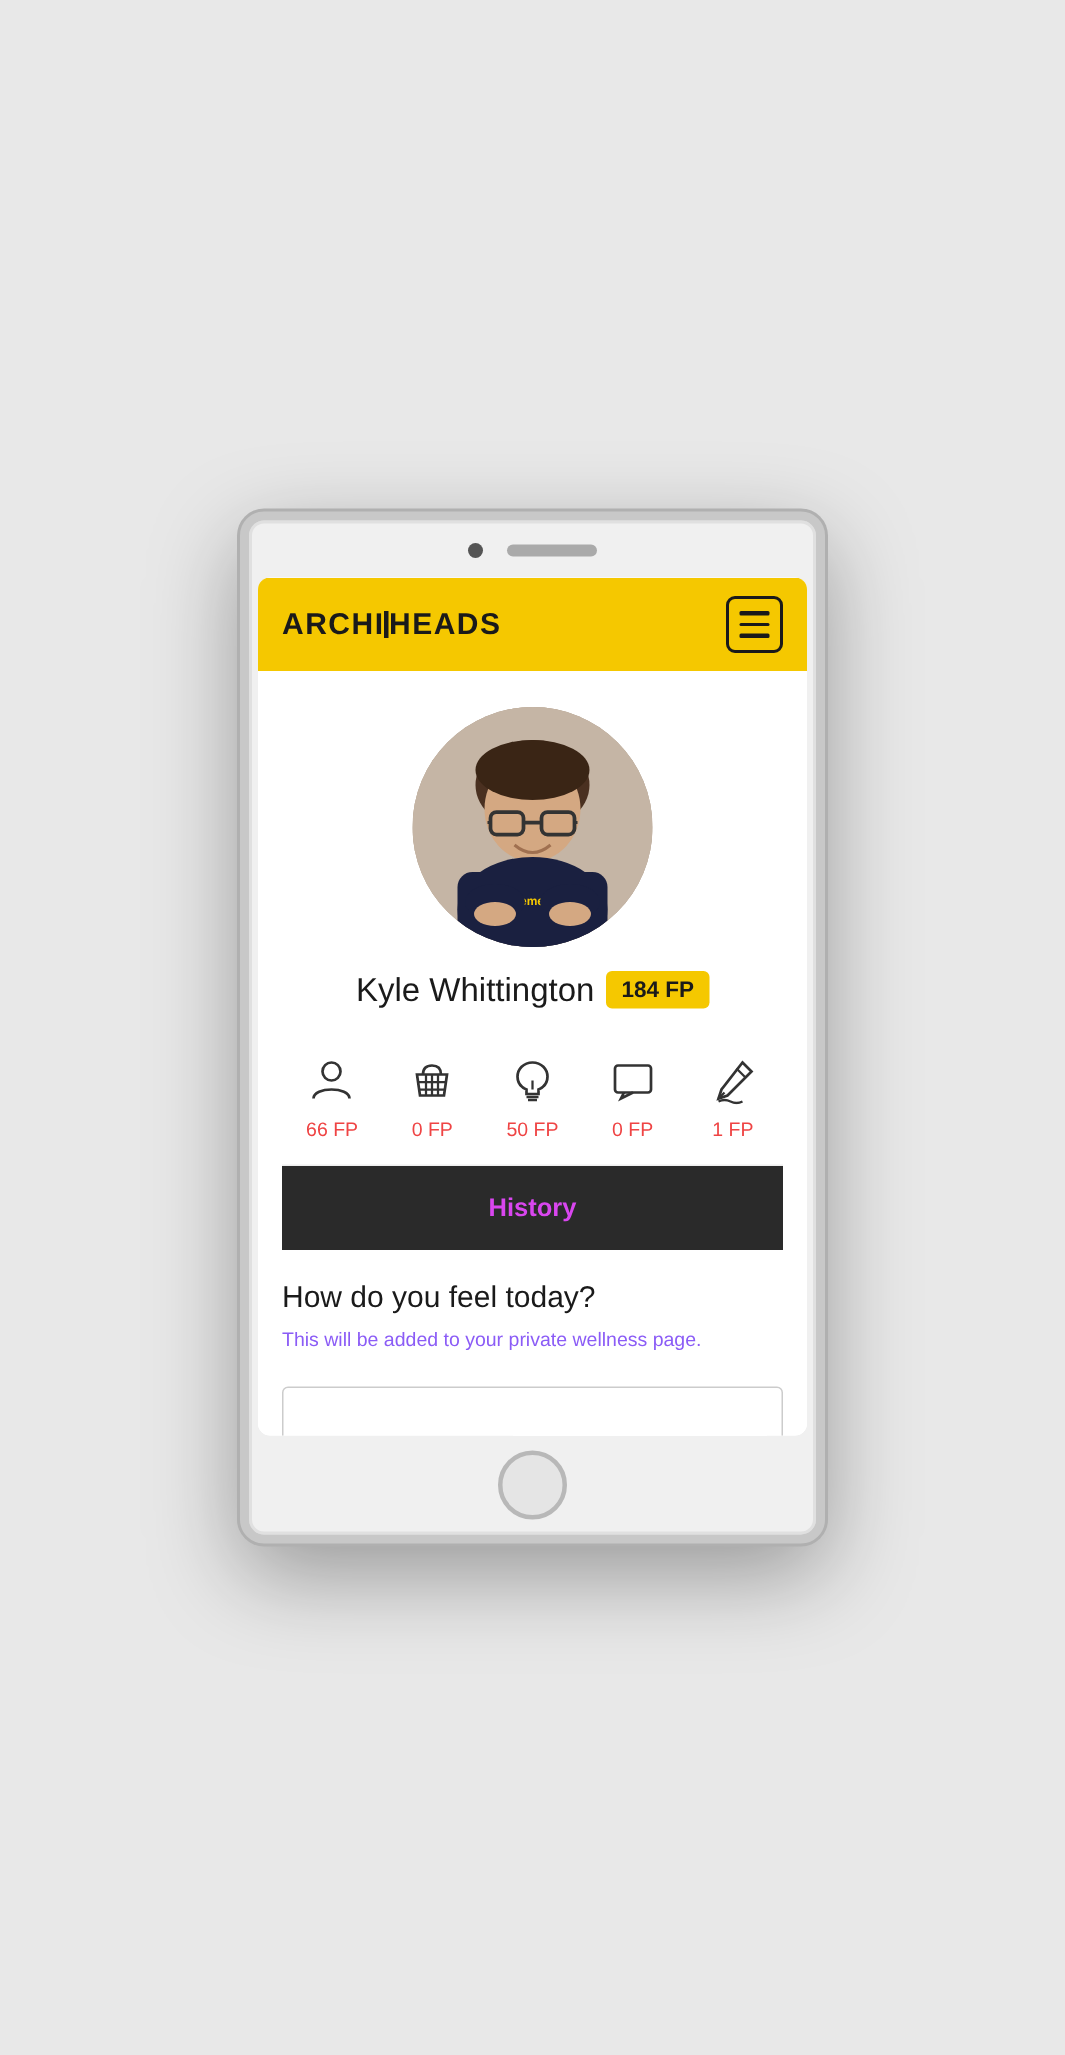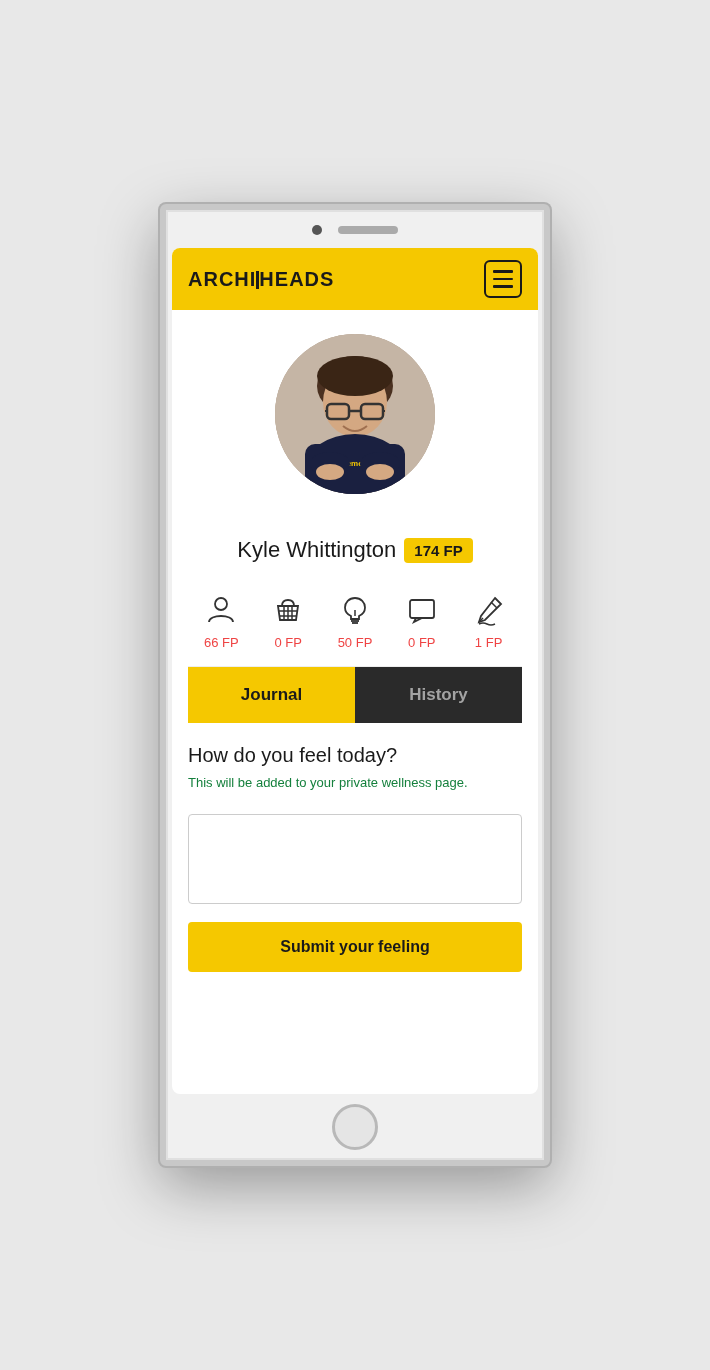--- a/index.html
+++ b/index.html
@@ -7,23 +7,23 @@
       background: #e8e8e8;
       display: flex;
       justify-content: center;
       align-items: center;
       min-height: 100vh;
       font-family: -apple-system, BlinkMacSystemFont, 'Helvetica Neue', Arial, sans-serif;
     }
 
     .phone-frame {
       width: 390px;
-      height: 962px;
+      height: 688px;
       background: #f0f0f0;
-      border-radius: 6px;
+      border-radius: 16px;
       border: 6px solid #c8c8c8;
       box-shadow: 
         0 0 0 2px #b0b0b0,
         0 20px 60px rgba(0,0,0,0.35),
         inset 0 0 0 2px #e0e0e0;
       position: relative;
       overflow: hidden;
     }
 
     
@@ -153,24 +153,23 @@
     }
 
     
     .avatar-circle svg {
       width: 100%;
       height: 100%;
     }
 
     .user-name-row {
       display: flex;
-      align-items: flex-end;
+      align-items: flex-start;
       gap: 8px;
       margin-bottom: 20px;
-      margin-top: 27px;
     }
     .user-name {
       font-size: 22px;
       font-weight: 500;
       color: #1a1a1a;
     }
     .fp-badge {
       background: #f5c800;
       color: #1a1a1a;
       font-size: 15px;
@@ -227,39 +226,39 @@
       border: none;
       cursor: pointer;
       text-align: center;
     }
     .tab-btn.active {
       background: #f5c800;
       color: #1a1a1a;
     }
     .tab-btn.inactive {
       background: #2a2a2a;
-      color: #a3a3a3;
+      color: #d946ef;
       text-align: center;
     }
 
     
     .journal-section {
       padding: 20px 16px 16px;
       background: #fff;
     }
     .journal-question {
       font-size: 20px;
       font-weight: 400;
       color: #1a1a1a;
       margin-bottom: 8px;
       line-height: 1.2;
     }
     .journal-subtitle {
       font-size: 13px;
-      color: #15803d;
+      color: #8b5cf6;
       margin-bottom: 24px;
     }
     .journal-textarea {
       width: 100%;
       height: 90px;
       border: 1.5px solid #ccc;
       border-radius: 4px;
       padding: 10px;
       font-size: 14px;
       resize: none;
@@ -341,21 +340,21 @@
             <ellipse cx="55" cy="130" rx="20" ry="12" fill="#1a2040"></ellipse>
             <ellipse cx="105" cy="130" rx="20" ry="12" fill="#1a2040"></ellipse>
 
             <ellipse cx="55" cy="138" rx="14" ry="8" fill="#d4a882"></ellipse>
             <ellipse cx="105" cy="138" rx="14" ry="8" fill="#d4a882"></ellipse>
           </svg>
         </div>
 
         <div class="user-name-row">
           <span class="user-name">Kyle Whittington</span>
-          <span class="fp-badge">174 FP</span>
+          <span class="fp-badge">184 FP</span>
         </div>
 
         <div class="stats-row">
 
           <div class="stat-item">
             <div class="stat-icon">
               <svg viewBox="0 0 32 32">
                 <circle cx="16" cy="10" r="6" stroke="#333" stroke-width="1.8" fill="none"></circle>
                 <path d="M4 28 C4 20 28 20 28 28" stroke="#333" stroke-width="1.8" fill="none"></path>
               </svg>
@@ -412,21 +411,20 @@
                 <line x1="6" y1="28" x2="10" y2="24" stroke="#333" stroke-width="1.5"></line>
 
                 <path d="M6 30 Q10 28 14 30 Q18 32 22 30" stroke="#333" stroke-width="1.5" fill="none"></path>
               </svg>
             </div>
             <span class="stat-label">1 FP</span>
           </div>
         </div>
 
         <div class="tabs-row">
-          <button class="tab-btn active">Journal</button>
           <button class="tab-btn inactive">History</button>
         </div>
 
         <div class="journal-section" style="width:100%; padding: 20px 0 0 0;">
           <h2 class="journal-question">How do you feel today?</h2>
           <p class="journal-subtitle">This will be added to your private wellness page.</p>
           <textarea class="journal-textarea" style=""></textarea>
           <button class="submit-btn">Submit your feeling</button>
         </div>
 

